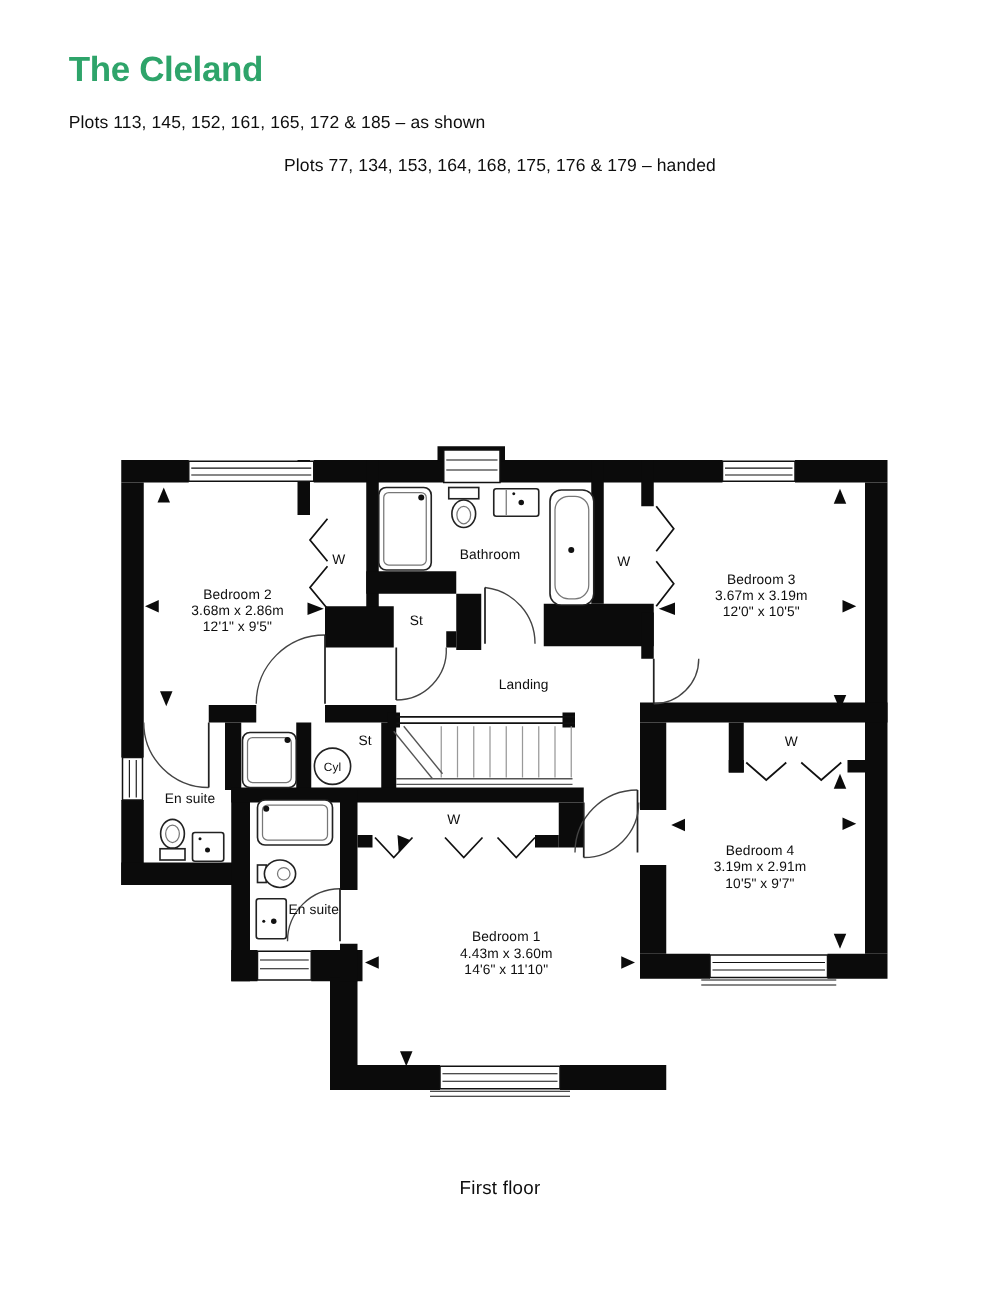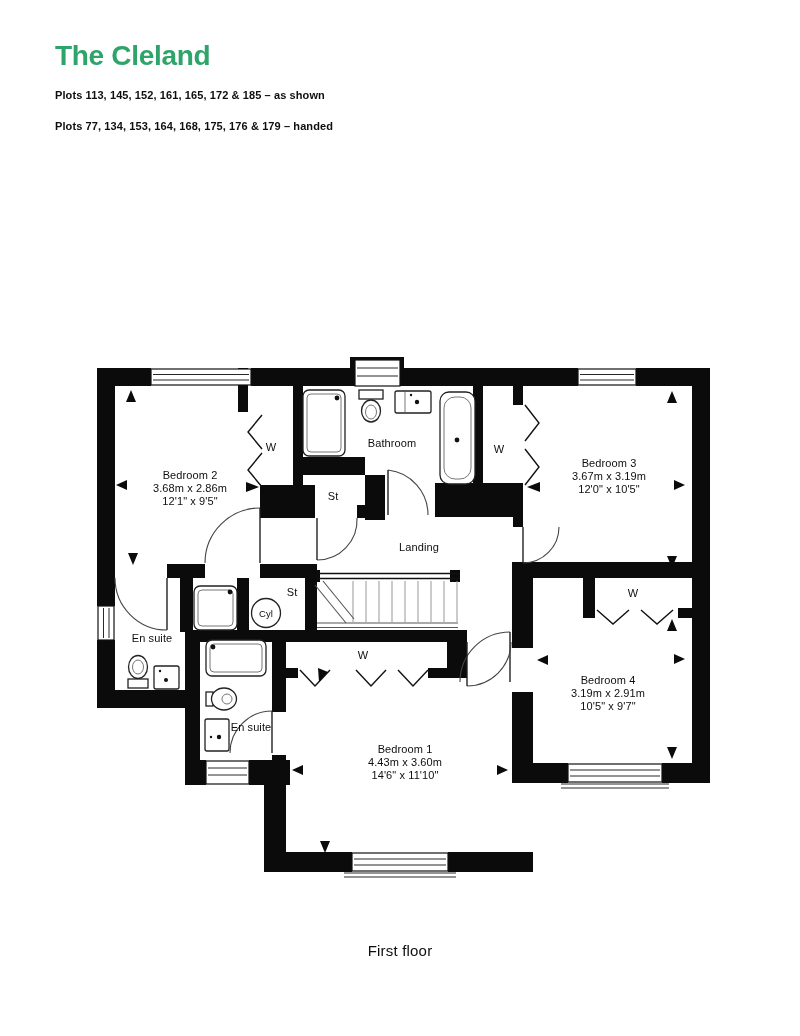--- a/index.html
+++ b/index.html
@@ -7,24 +7,24 @@
     position:relative;width:800px;height:1036px;background:#ffffff;
     margin:0 auto;overflow:hidden;
     font-family:"Liberation Sans", sans-serif;color:#111;padding-left:20px;
   }
   .hdr{position:absolute;left:55px;top:40px;width:690px;}
   .hdr h1{
     margin:0;font-size:28px;font-weight:800;letter-spacing:-0.3px;
     color:#2EA46A;font-family:"Liberation Sans",sans-serif;
   }
   .hdr .plots{
-    font-size:11px;font-weight:700;color:#0e0e0e;letter-spacing:0.1px;
+    font-size:14px;font-weight:400;color:#0e0e0e;letter-spacing:0.1px;
   }
   .hdr .plots.l1{margin-top:17px;}
-  .hdr .plots.l2{margin-top:19px;}
+  .hdr .plots.l2{margin-top:19px;text-align:center;}
   svg.plan{position:absolute;left:0;top:0;width:800px;height:1036px;}
   .caption{
     position:absolute;left:0;top:942px;width:800px;text-align:center;
     font-size:15px;font-weight:500;color:#0e0e0e;letter-spacing:0.2px;
   }
   
   .wall{fill:#0b0b0b;stroke:none;}
   .win{fill:#ffffff;stroke:#111;stroke-width:1.2;}
   .winline{stroke:#111;stroke-width:0.9;fill:none;}
   .door{stroke:#444;stroke-width:1.1;fill:none;}

